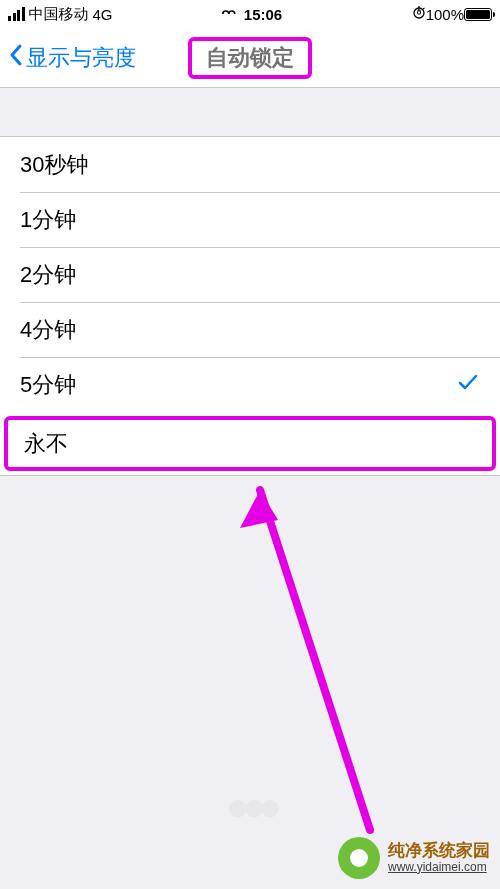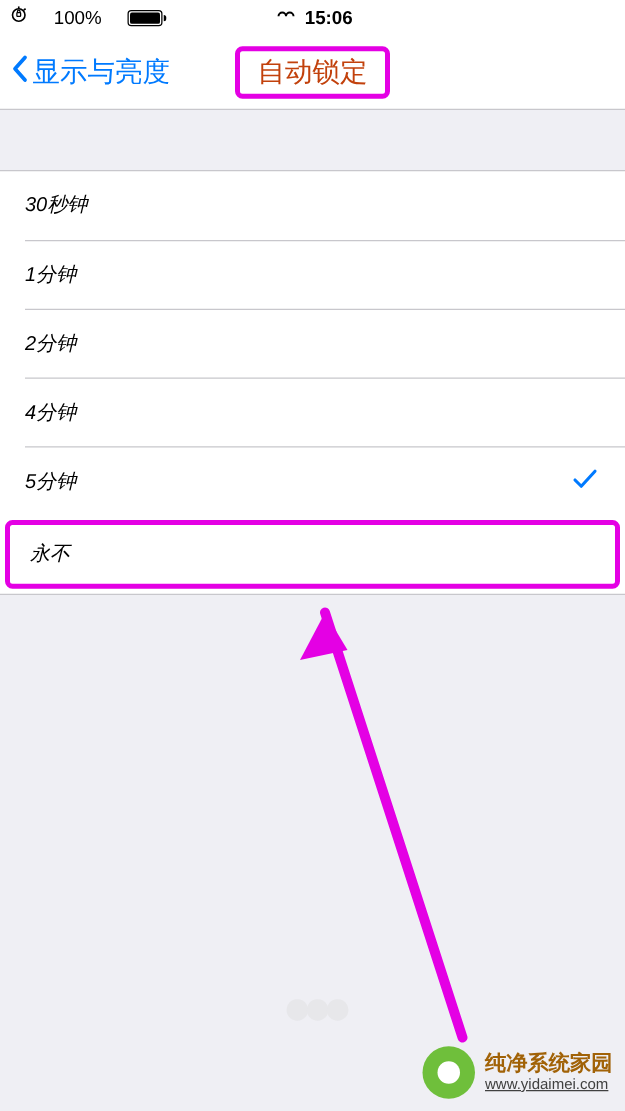--- a/index.html
+++ b/index.html
@@ -2,41 +2,41 @@
 <html><head>
 <meta charset="utf-8">
 <style>
   * { margin: 0; padding: 0; box-sizing: border-box; }
   html, body { width: 500px; height: 889px; font-family: -apple-system, "Helvetica Neue", Arial, sans-serif; }
   body { background: #efeff4; position: relative; overflow: hidden; }
 
   
   .status-bar { position: relative; height: 28px; background: #fff; color: #000; font-size: 15px; display: flex; align-items: center; justify-content: space-between; padding: 0 8px; }
   .status-left { display: flex; align-items: center; gap: 4px; }
-  .status-right { display: flex; align-items: center; gap: 21px; text-align: right; }
+  .status-right { display: flex; align-items: center; gap: 0; text-align: right; }
   .status-center { position: absolute; left: 50%; transform: translateX(-50%); display: flex; align-items: flex-start; gap: 6px; font-weight: 600; }
   .signal { display: flex; align-items: flex-end; gap: 1.5px; }
   .signal span { width: 3px; background: #000; display: inline-block; }
   .signal span:nth-child(1){height:5px;} .signal span:nth-child(2){height:8px;} .signal span:nth-child(3){height:11px;} .signal span:nth-child(4){height:14px;}
   .battery { display:inline-block; width:28px; height:13px; border:1.5px solid #000; border-radius:3px; position:relative; }
   .battery::after { content:""; position:absolute; right:-4px; top:3px; width:2.5px; height:5px; background:#000; border-radius:0 2px 2px 0; }
   .battery-fill { position:absolute; left:1px; top:1px; bottom:1px; right:1px; background:#000; border-radius:1.5px; }
   .hotspot-icon { display:inline-block; }
 
   
   .nav-bar { position:relative; height:60px; background:#fff; border-bottom:1px solid #c8c7cc; display:flex; align-items:center; }
   .back-btn { display:flex; align-items:center; color:#007aff; font-size:22px; padding:0 8px; cursor:pointer;justify-content:center; }
   .back-chevron { display:inline-block; margin-right:2px; }
   .nav-title-wrap { position:absolute; left:50%; transform:translateX(-50%); }
-  .nav-title { font-size:22px; font-weight:400; color:#c2410c; padding:2px 14px; }
+  .nav-title { font-size:22px; font-weight:700; color:#737373; padding:2px 14px; }
   .title-highlight { border:4px solid #e400e4; border-radius:6px; }
 
   
   .list-group { margin-top:48px; background:#fff; border-top:1px solid #c8c7cc; border-bottom:1px solid #c8c7cc; }
-  .list-item { display:flex; align-items:center; justify-content:space-between; height:55px; padding:4px 20px; font-size:16px; color:#000; position:relative; cursor:pointer;font-style:italic; }
+  .list-item { display:flex; align-items:center; justify-content:space-between; height:55px; padding:4px 20px; font-size:22px; color:#000; position:relative; cursor:pointer; }
   .list-item + .list-item { border-top:1px solid #c8c7cc; margin-left:20px; padding-left:0; padding-right:20px; }
   .list-item + .list-item > * { margin-left:0; }
   .checkmark { color:#007aff; }
   .row-highlight { border:4px solid #e400e4; border-radius:6px; margin:4px 4px; padding-left:16px!important; padding-right:16px; }
   .row-highlight.border-top-none { border-top:4px solid #e400e4!important; margin-left:4px!important; }
 
   
   .arrow-svg { position:absolute; left:230px; top:470px; pointer-events:none; }
 
   
@@ -47,20 +47,30 @@
   .wm-text .t1 { font-size:17px; font-weight:700; color:#a16207; }
   .wm-text .t2 { font-size:12px; color:#404040;text-decoration:underline; }
 
   
   .faint { position:absolute; left:50%; transform:translateX(-50%); bottom:60px; color:#e7e7ea; font-size:40px; letter-spacing:-8px; pointer-events:none; }
 </style>
 </head>
 <body>
 
 <div class="status-bar">
+  <div class="status-left">
+    <span class="signal">
+        <span></span>
+        <span></span>
+        <span></span>
+        <span></span>
+      </span>
+    <span>中国移动</span>
+    <span>4G</span>
+  </div>
   <div class="status-center">
     <span class="hotspot-icon">
       <svg width="20" height="12" viewBox="0 0 20 12">
           <path d="M5 6a3 3 0 1 1 6 0 3 3 0 1 1 6 0" fill="none" stroke="#000" stroke-width="1.6"></path>
         </svg>
     </span>
     <span>15:06</span>
   </div>
   <div class="status-right">
     <span>

